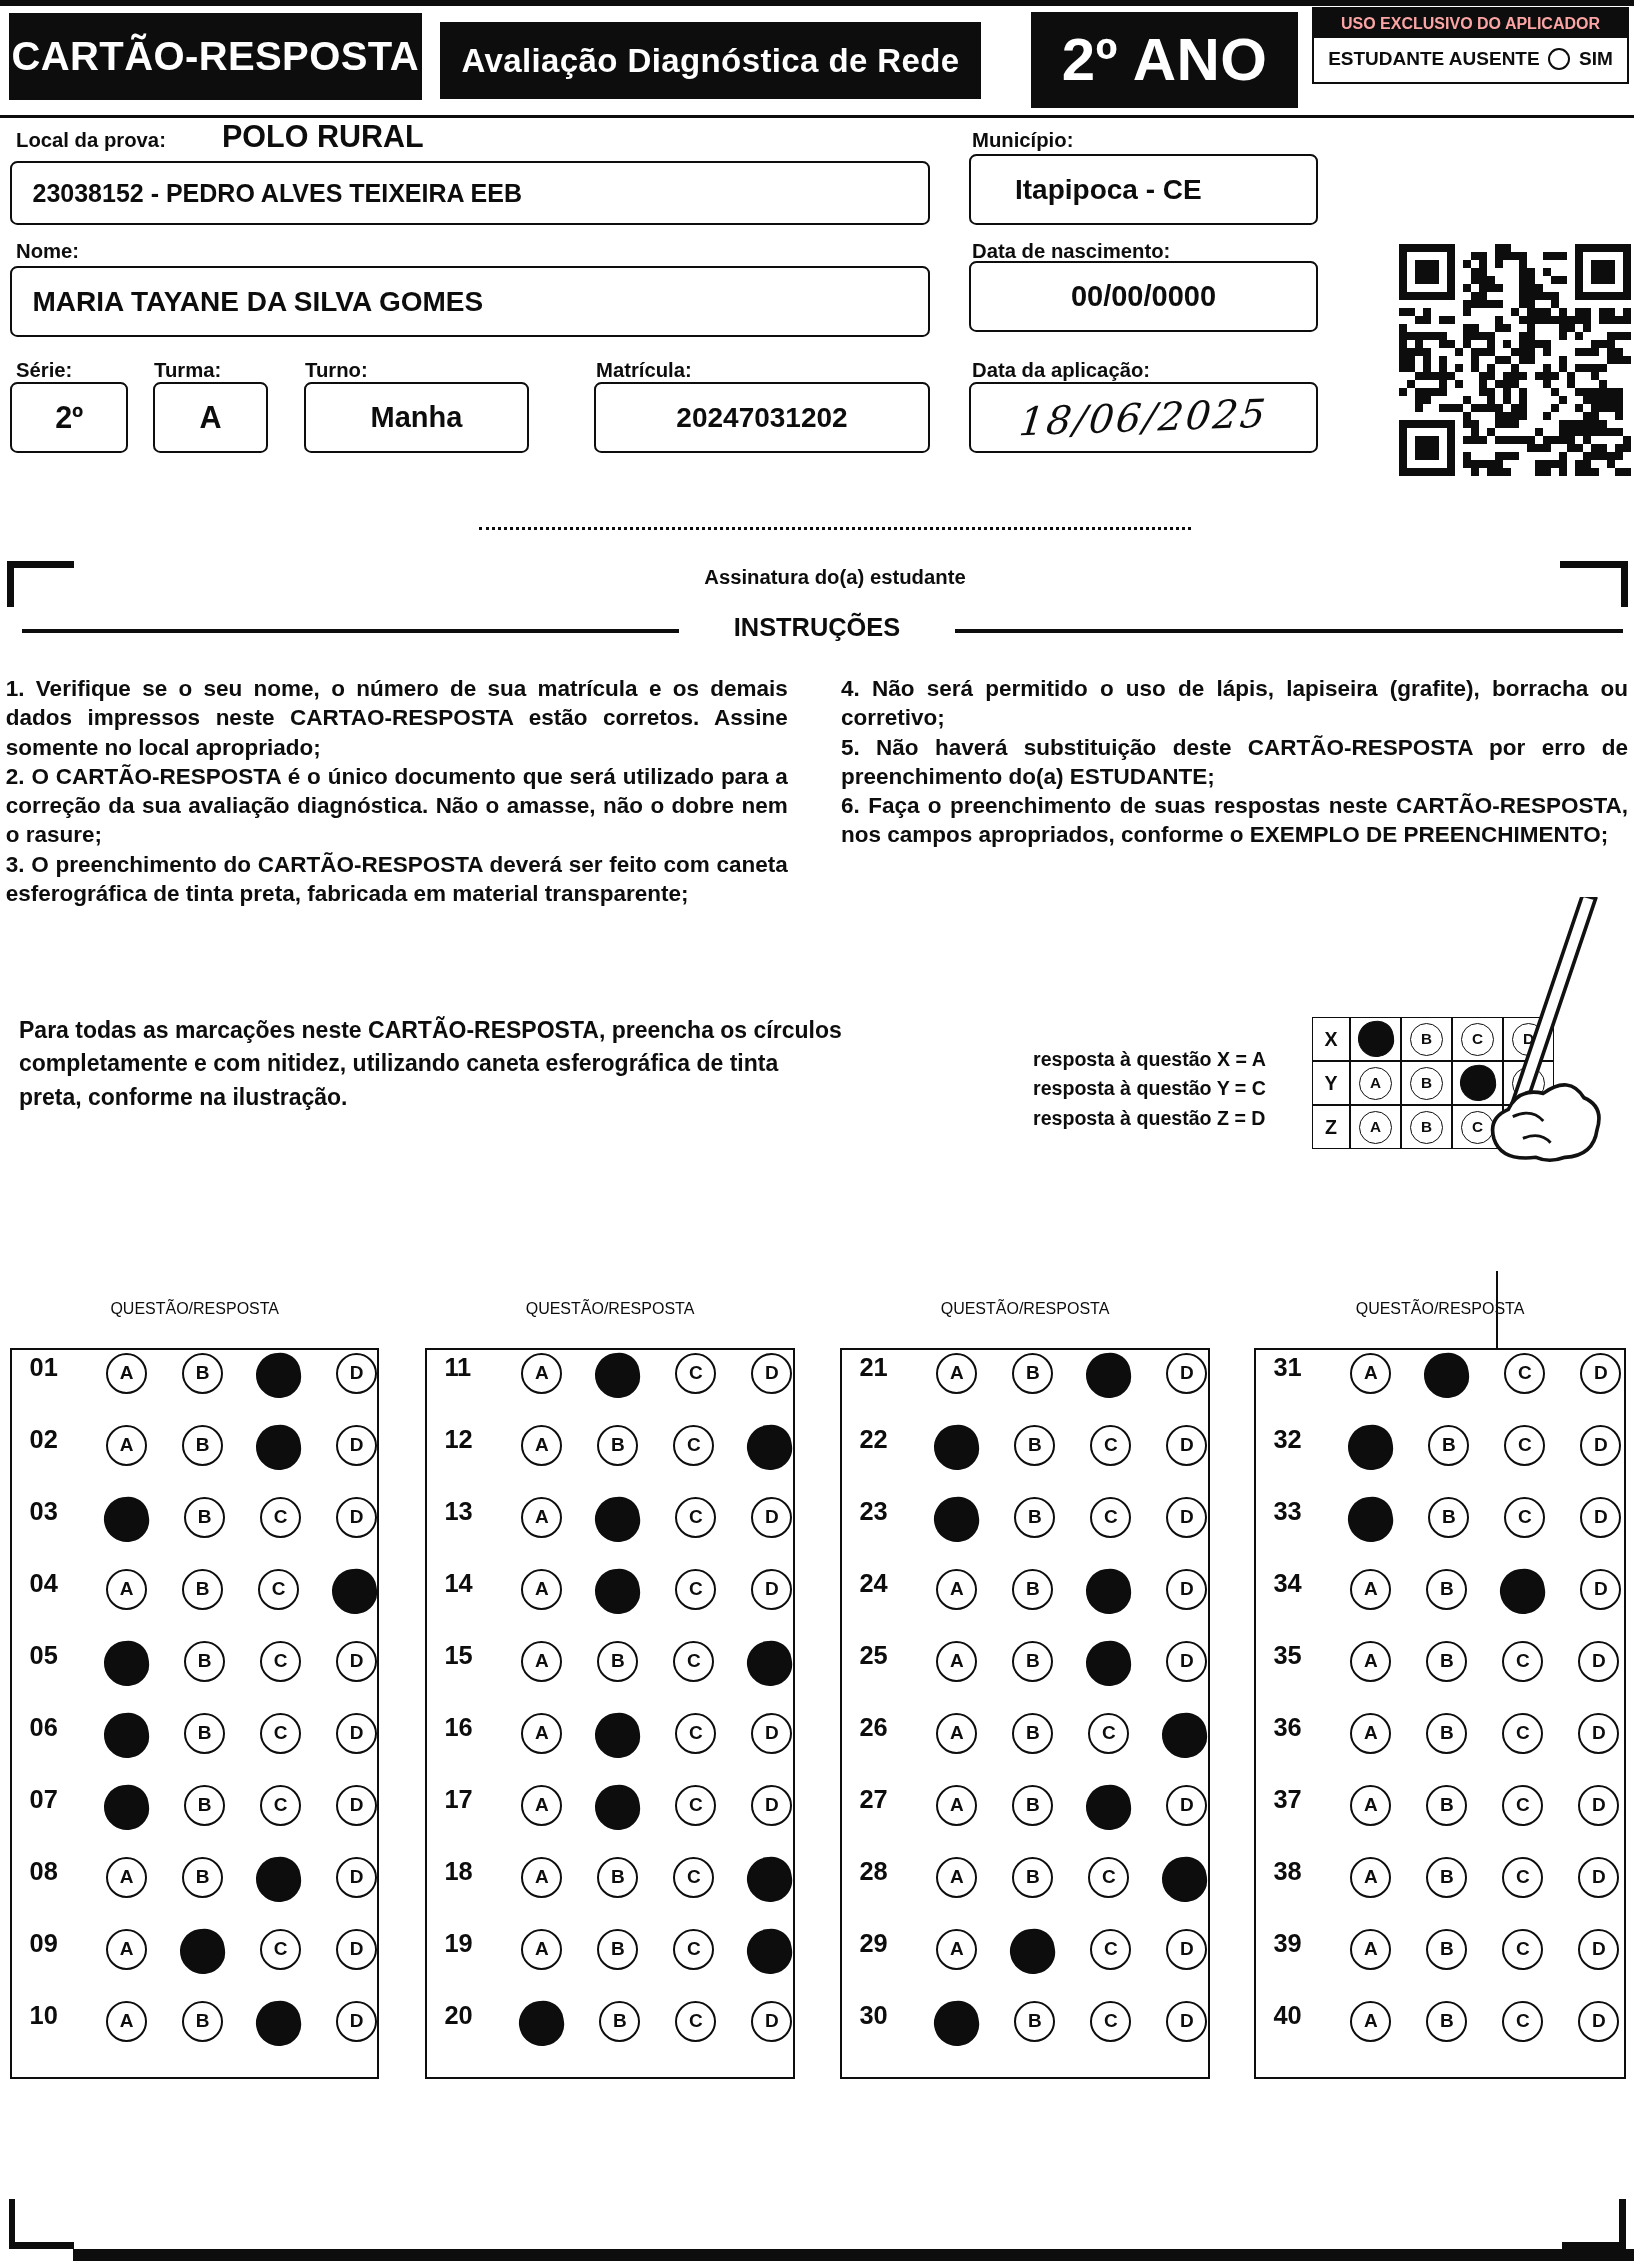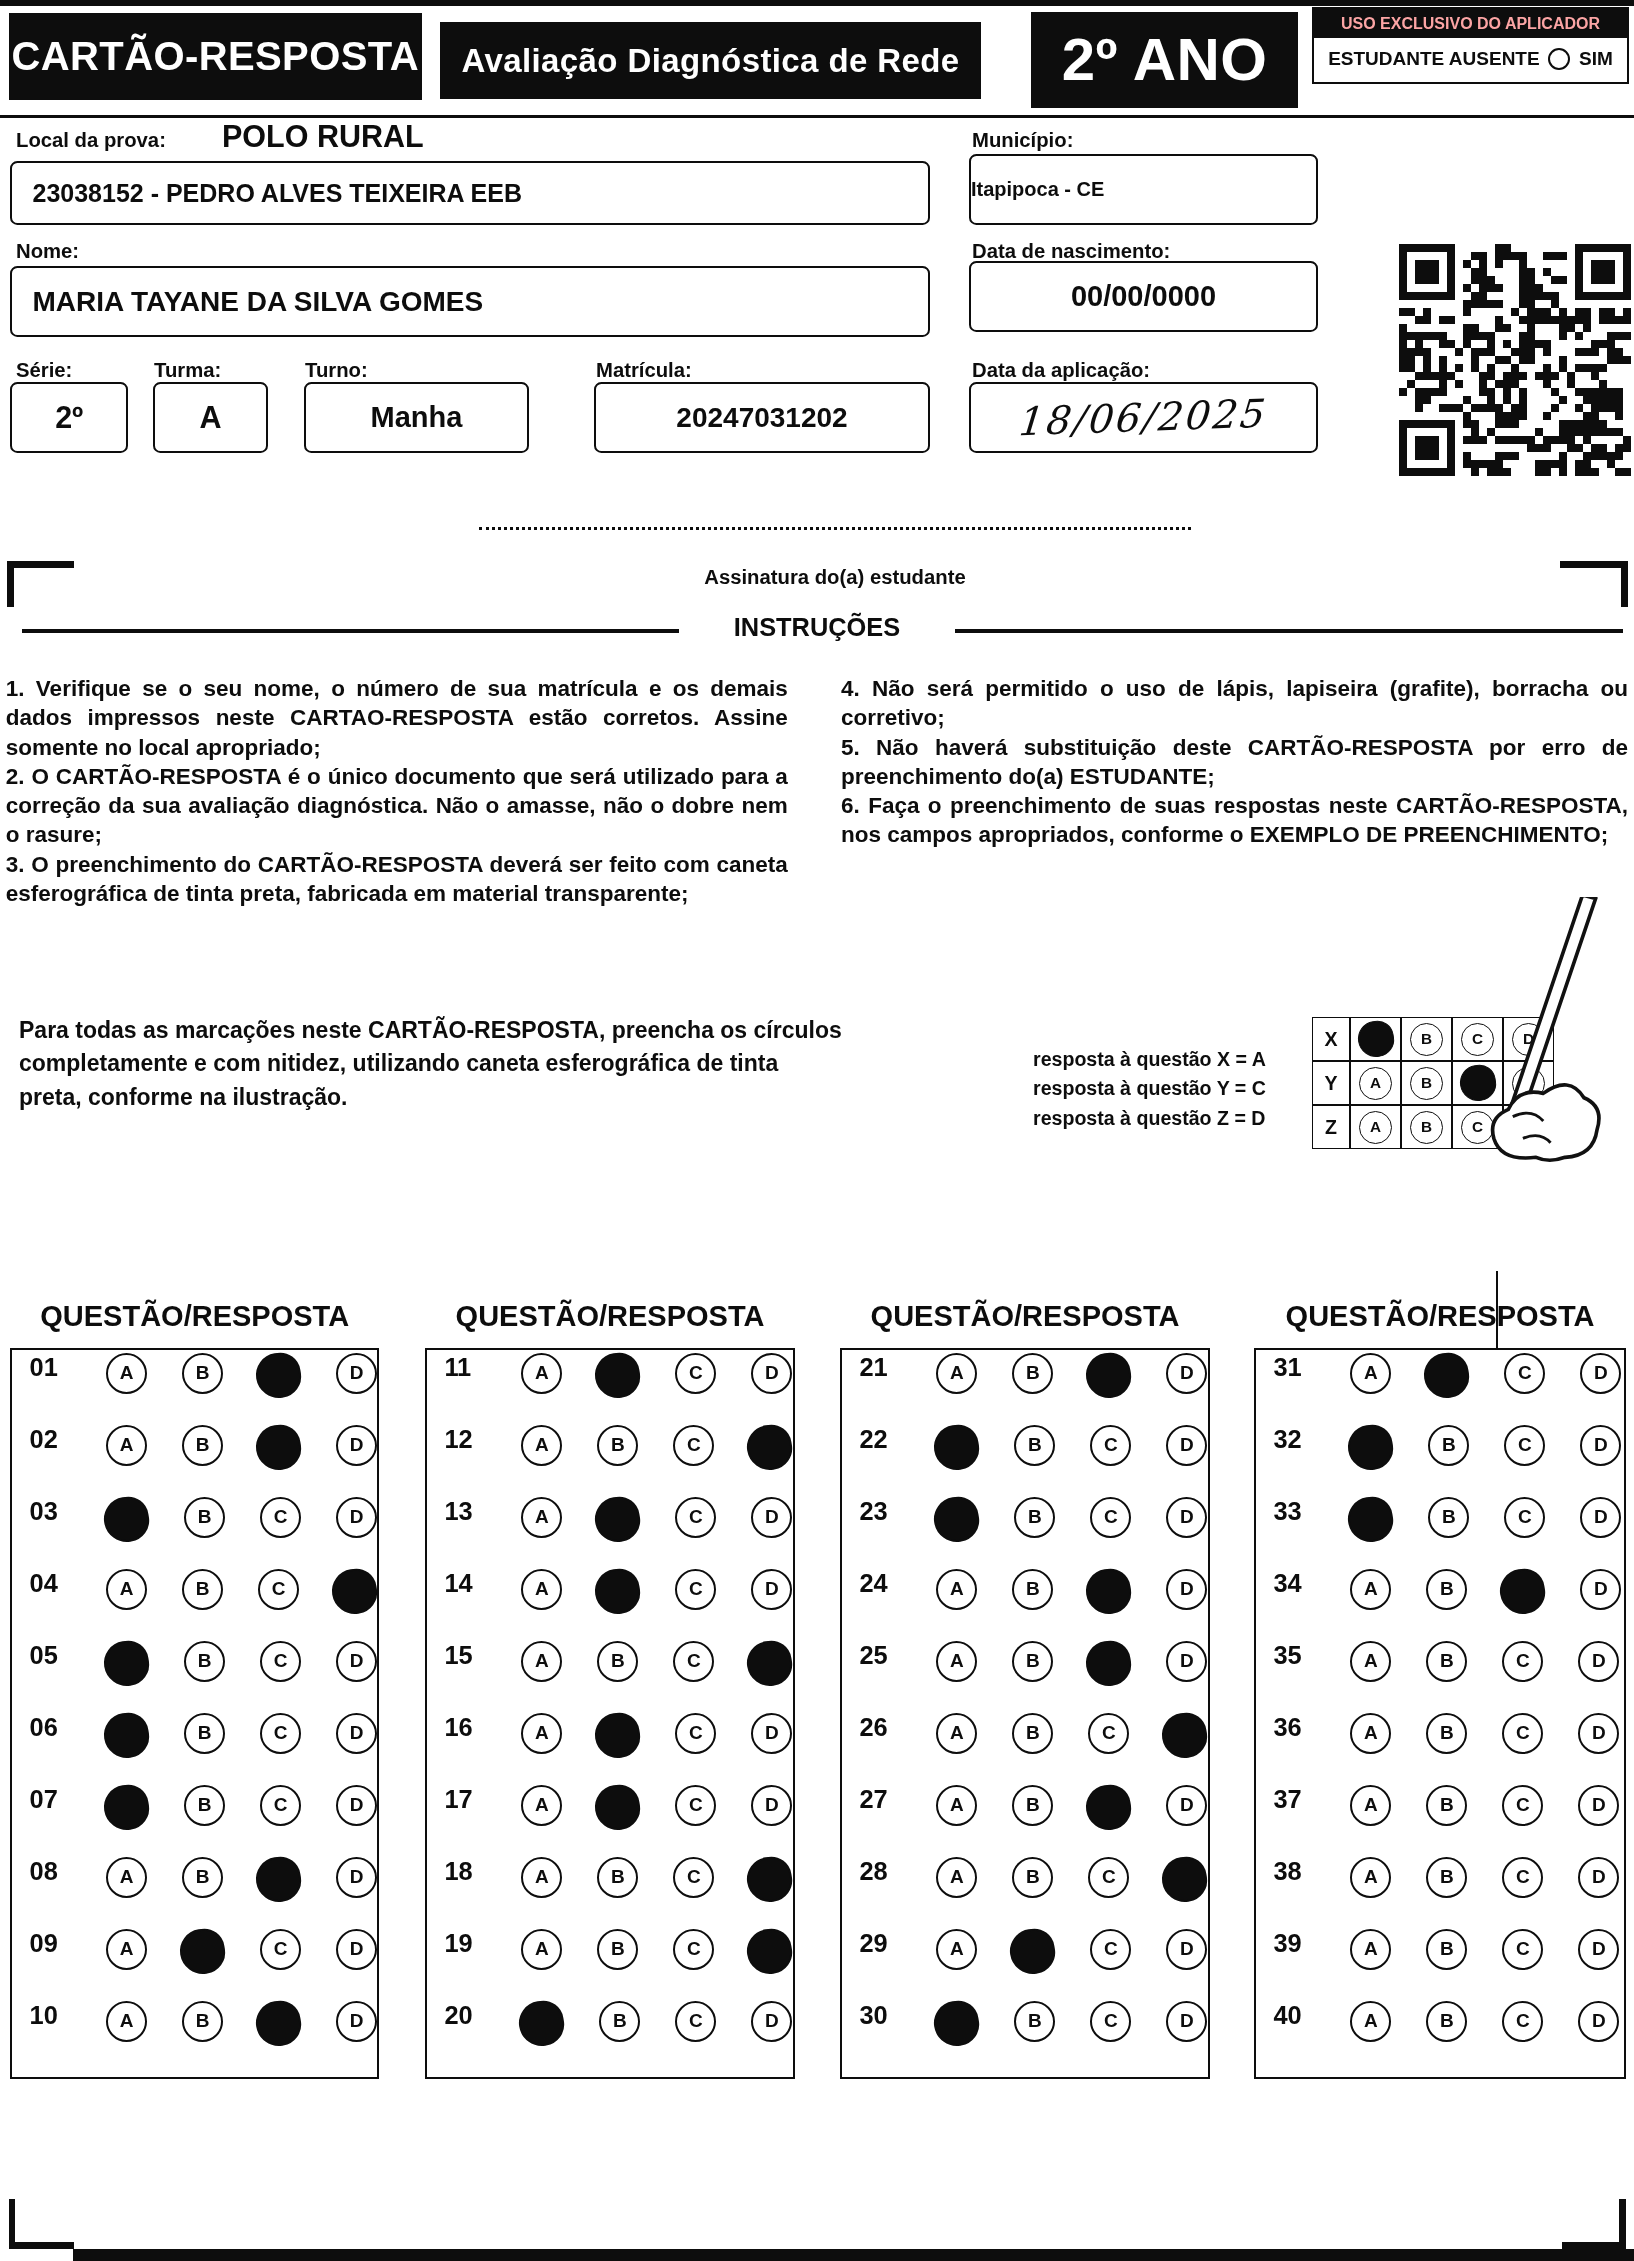--- a/index.html
+++ b/index.html
@@ -19,21 +19,21 @@
   #aplicador{left:1312px;top:7.3px;width:317px;height:77px;border:2.9px solid #0d0d0d;background:#fff}
   #aplicador .ap-title{height:29px;background:#0d0d0d;color:#fca5a5;display:flex;align-items:center;justify-content:center;font-size:16px;font-weight:bold}
   #aplicador .ap-body{height:42px;display:flex;align-items:center;justify-content:center;gap:8.7px;font-size:19px;font-weight:bold}
   .circle-sm{display:inline-block;width:22px;height:22px;border:2.2px solid #0d0d0d;border-radius:50%;background:#fff}
   #rule1{left:0;top:115px;width:1634px;height:2.9px}
 
   #local-label{left:16px;top:129px}
   #local-value{left:222px;top:119px;font-size:30.5px;font-weight:bold}
   #municipio-label{left:972px;top:129px}
   #school-box{left:10.2px;top:161px;width:920px;height:64px;padding-left:20.3px;font-size:25px}
-  #municipio-box{left:969px;top:154px;width:349px;height:71px;font-size:20px}
+  #municipio-box{left:969px;top:154px;width:349px;height:71px;padding-left:44px;font-size:28px}
 
   #nome-label{left:16px;top:240px}
   #nascimento-label{left:972px;top:240px}
   #nome-box{left:10.2px;top:266px;width:920px;height:71px;padding-left:20.3px;font-size:28px}
   #nascimento-box{left:969px;top:261px;width:349px;height:71px;justify-content:center;font-size:29px}
   #qr{left:1399px;top:244px;width:232px;height:232px}
 
   #serie-label{left:16px;top:359px}
   #turma-label{left:154px;top:359px}
   #turno-label{left:305px;top:359px}
@@ -63,21 +63,21 @@
   .instr{font-size:22.5px;font-weight:600;line-height:1.30;text-align:justify}
 
   #ex-note{left:19px;top:1014px;width:828px;font-size:23px;font-weight:600;line-height:1.45}
   #ex-legend{left:1033px;top:1045px;width:269px;font-size:19.6px;font-weight:bold;line-height:1.5}
   #ex-grid{left:1312px;top:1017px;display:grid;grid-template-columns:38px repeat(4,51px);grid-auto-rows:44px;background:#fff}
   .ex-cell{border:1.5px solid #0d0d0d;display:flex;align-items:center;justify-content:center}
   .ex-label{font-size:19.6px;font-weight:bold}
   #pen-svg{left:1427px;top:897px;width:218px;height:291px;pointer-events:none}
   #artifact-line{left:1496px;top:1271px;width:2.2px;height:116px}
 
-  .qtitle{position:absolute;top:1300px;text-align:center;font-size:29px;font-weight:bold}
+  .qtitle{position:absolute;top:1300px;text-align:center;font-size:16px;font-weight:normal}
   #qtitle-1{left:10.2px;width:369px}
   #qtitle-2{left:425px;width:370px}
   #qtitle-3{left:840px;width:370px}
   #qtitle-4{left:1254px;width:372px}
   .abox{position:absolute;top:1348px;height:731px;border:2.9px solid #0d0d0d;background:#fff;padding-top:2.9px}
   #abox-1{left:10.2px;width:369px}
   #abox-2{left:425px;width:370px}
   #abox-3{left:840px;width:370px}
   #abox-4{left:1254px;width:372px}
   .arow{height:72px;display:flex;align-items:flex-start;padding-left:17.4px}

